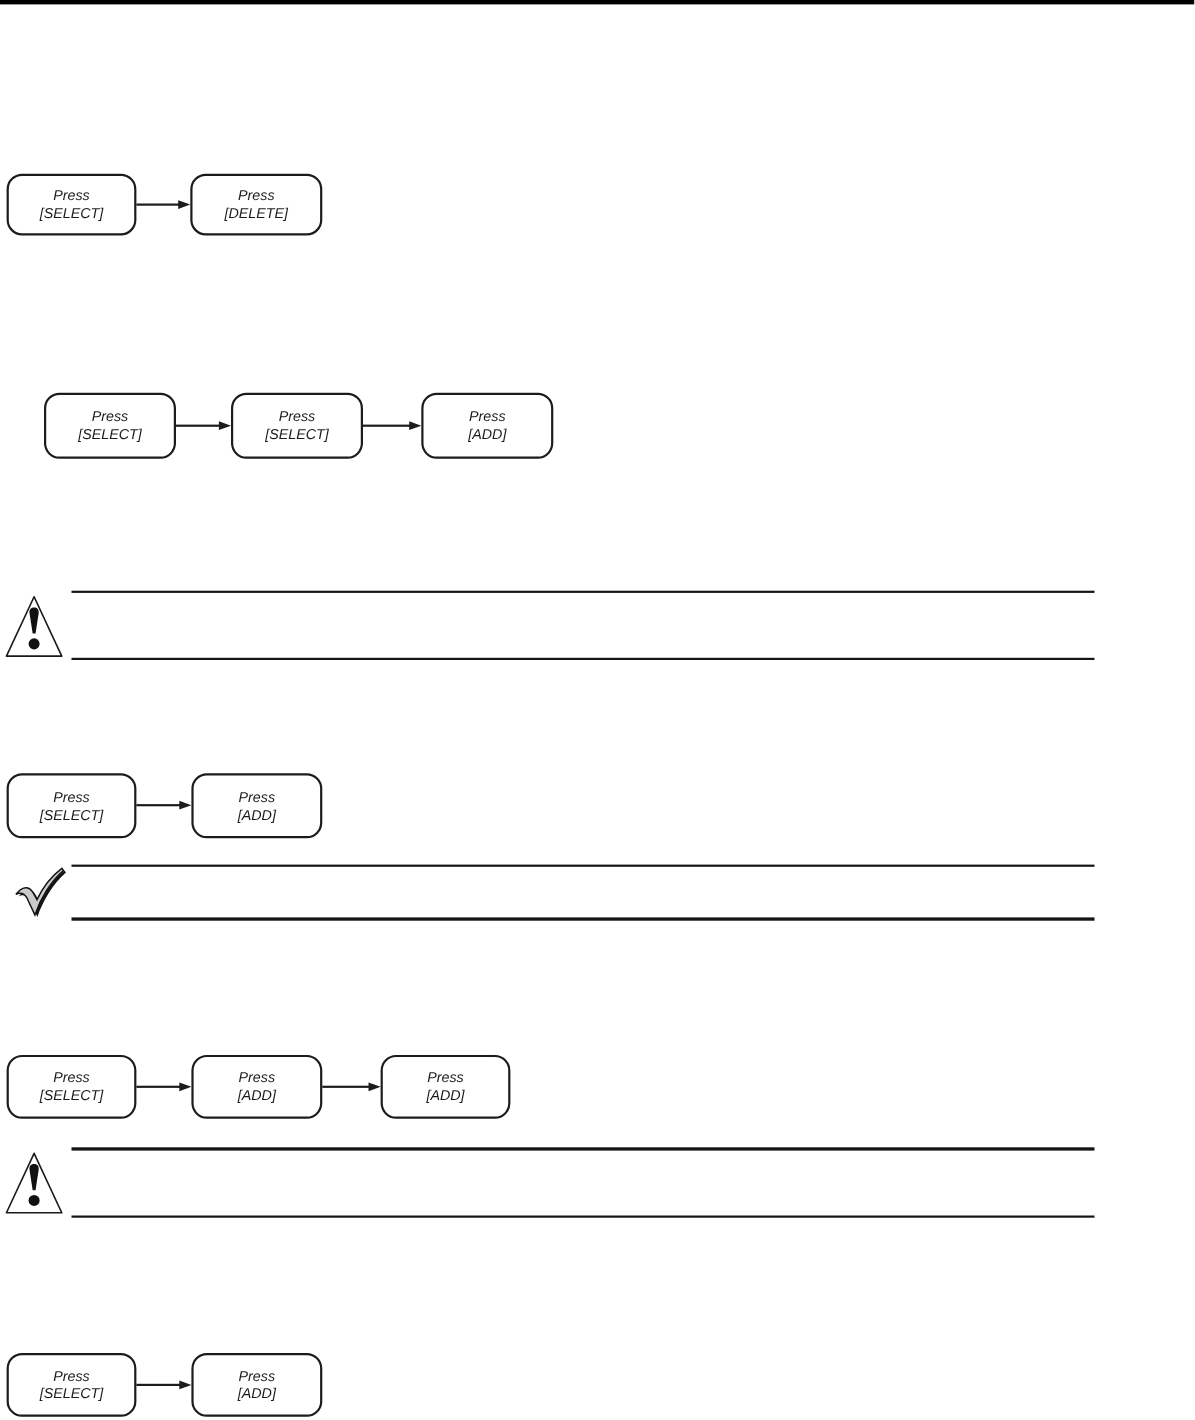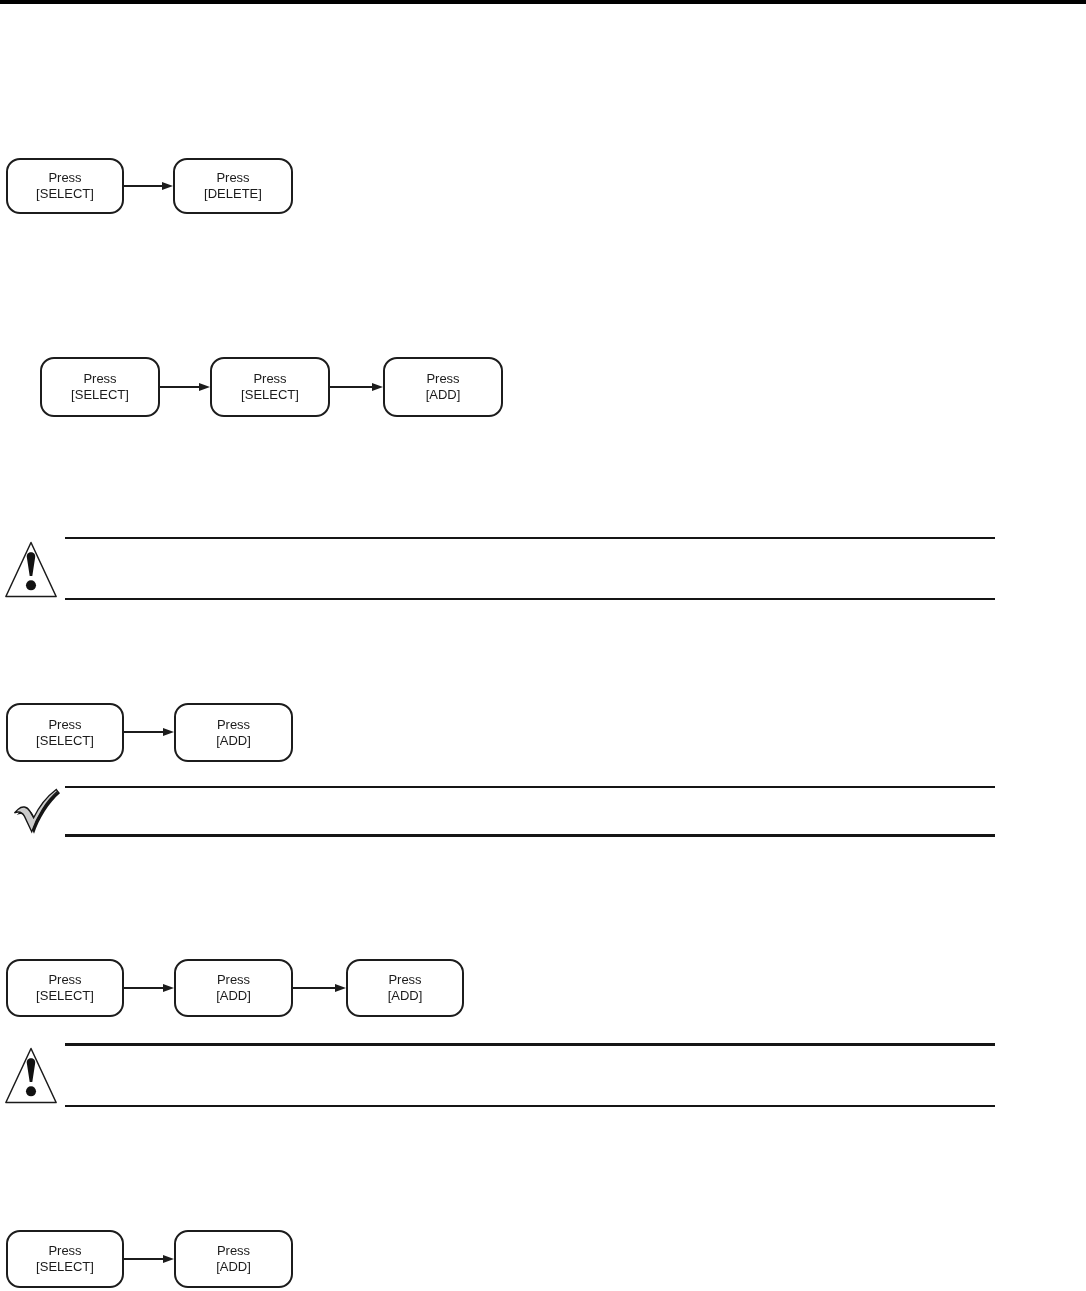--- a/index.html
+++ b/index.html
@@ -8,21 +8,21 @@
     font-family:"Liberation Sans", sans-serif;color:#1b1b1b;overflow:hidden;
   }
   .topbar{position:absolute;left:0;top:0;width:1086px;height:4px;background:#000;}
   .flow{position:absolute;left:0;top:0;}
   .node{
     position:absolute;box-sizing:border-box;
     border:2.4px solid #1c1c1c;border-radius:14px;background:#fff;
     display:flex;flex-direction:column;align-items:center;justify-content:center;
     font-size:13px;line-height:16px;text-align:center;
   }
-  .node .node-line{display:block;white-space:nowrap;}
+  .node .node-line{display:block;white-space:nowrap;font-style:italic;}
   .arrow-line{position:absolute;height:2px;background:#1c1c1c;}
   .arrow-head{
     position:absolute;width:0;height:0;
     border-left:11px solid #1c1c1c;
     border-top:4.5px solid transparent;border-bottom:4.5px solid transparent;
   }
   .rule{position:absolute;background:#151515;}
   .note-icon{position:absolute;}
 </style>
 </head>

